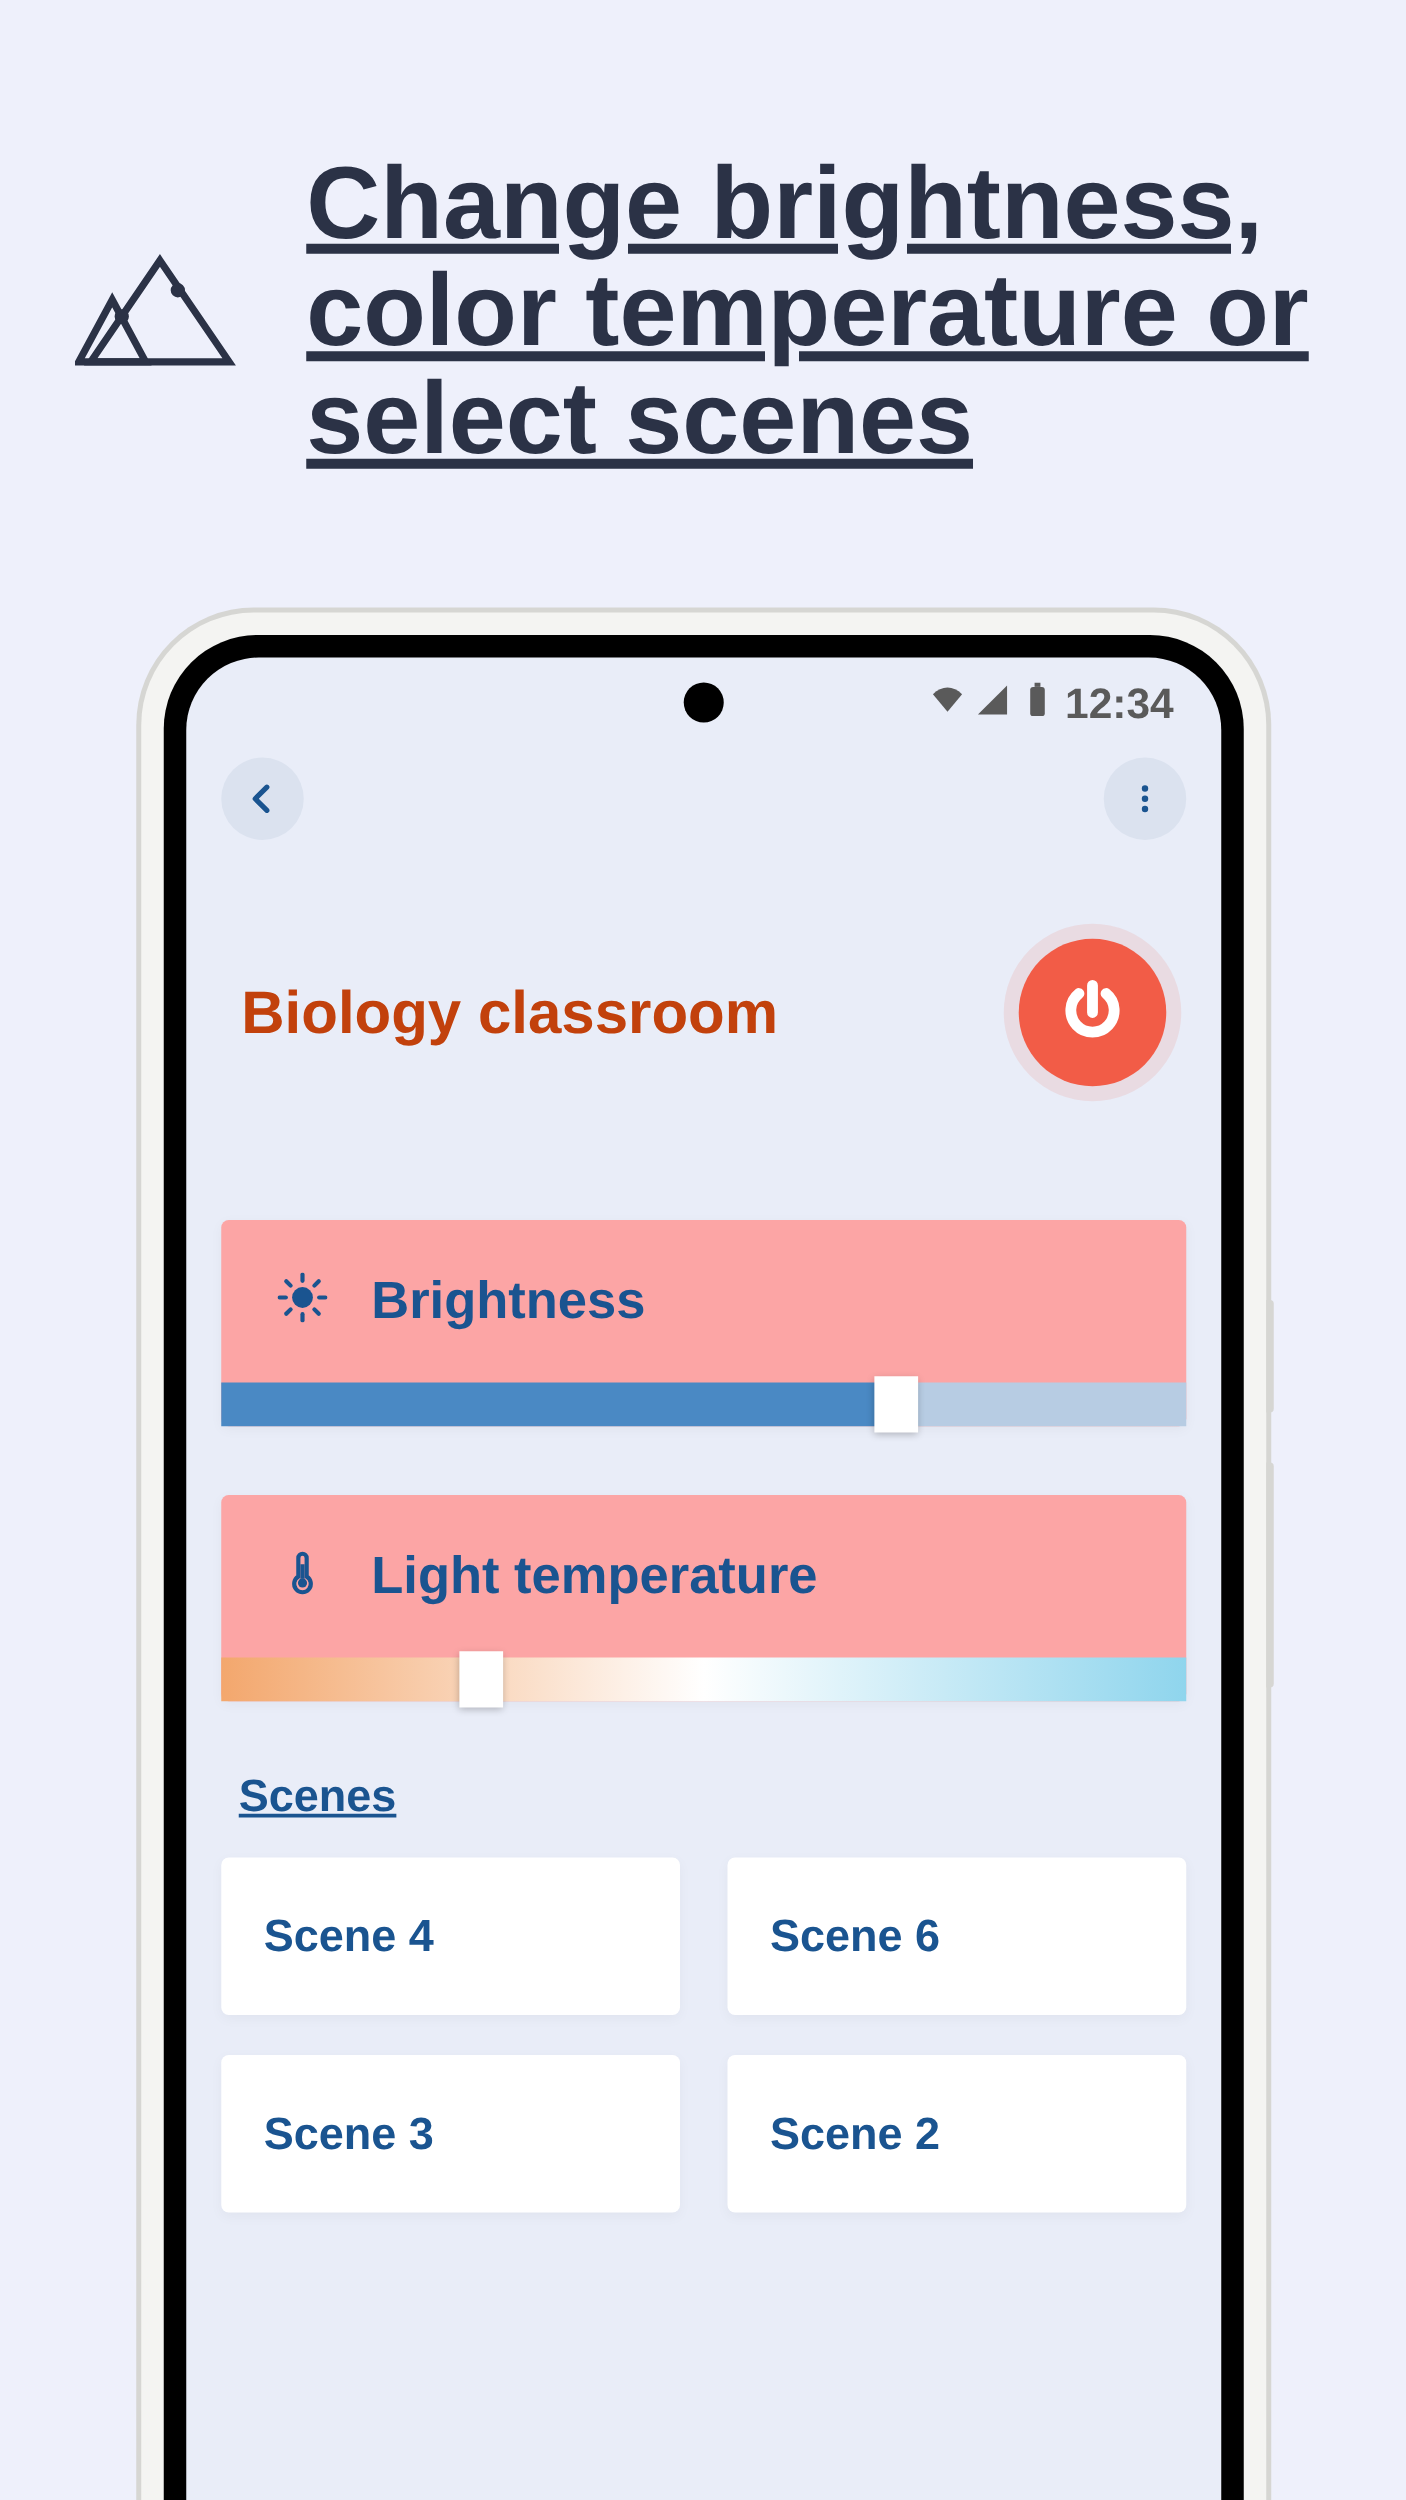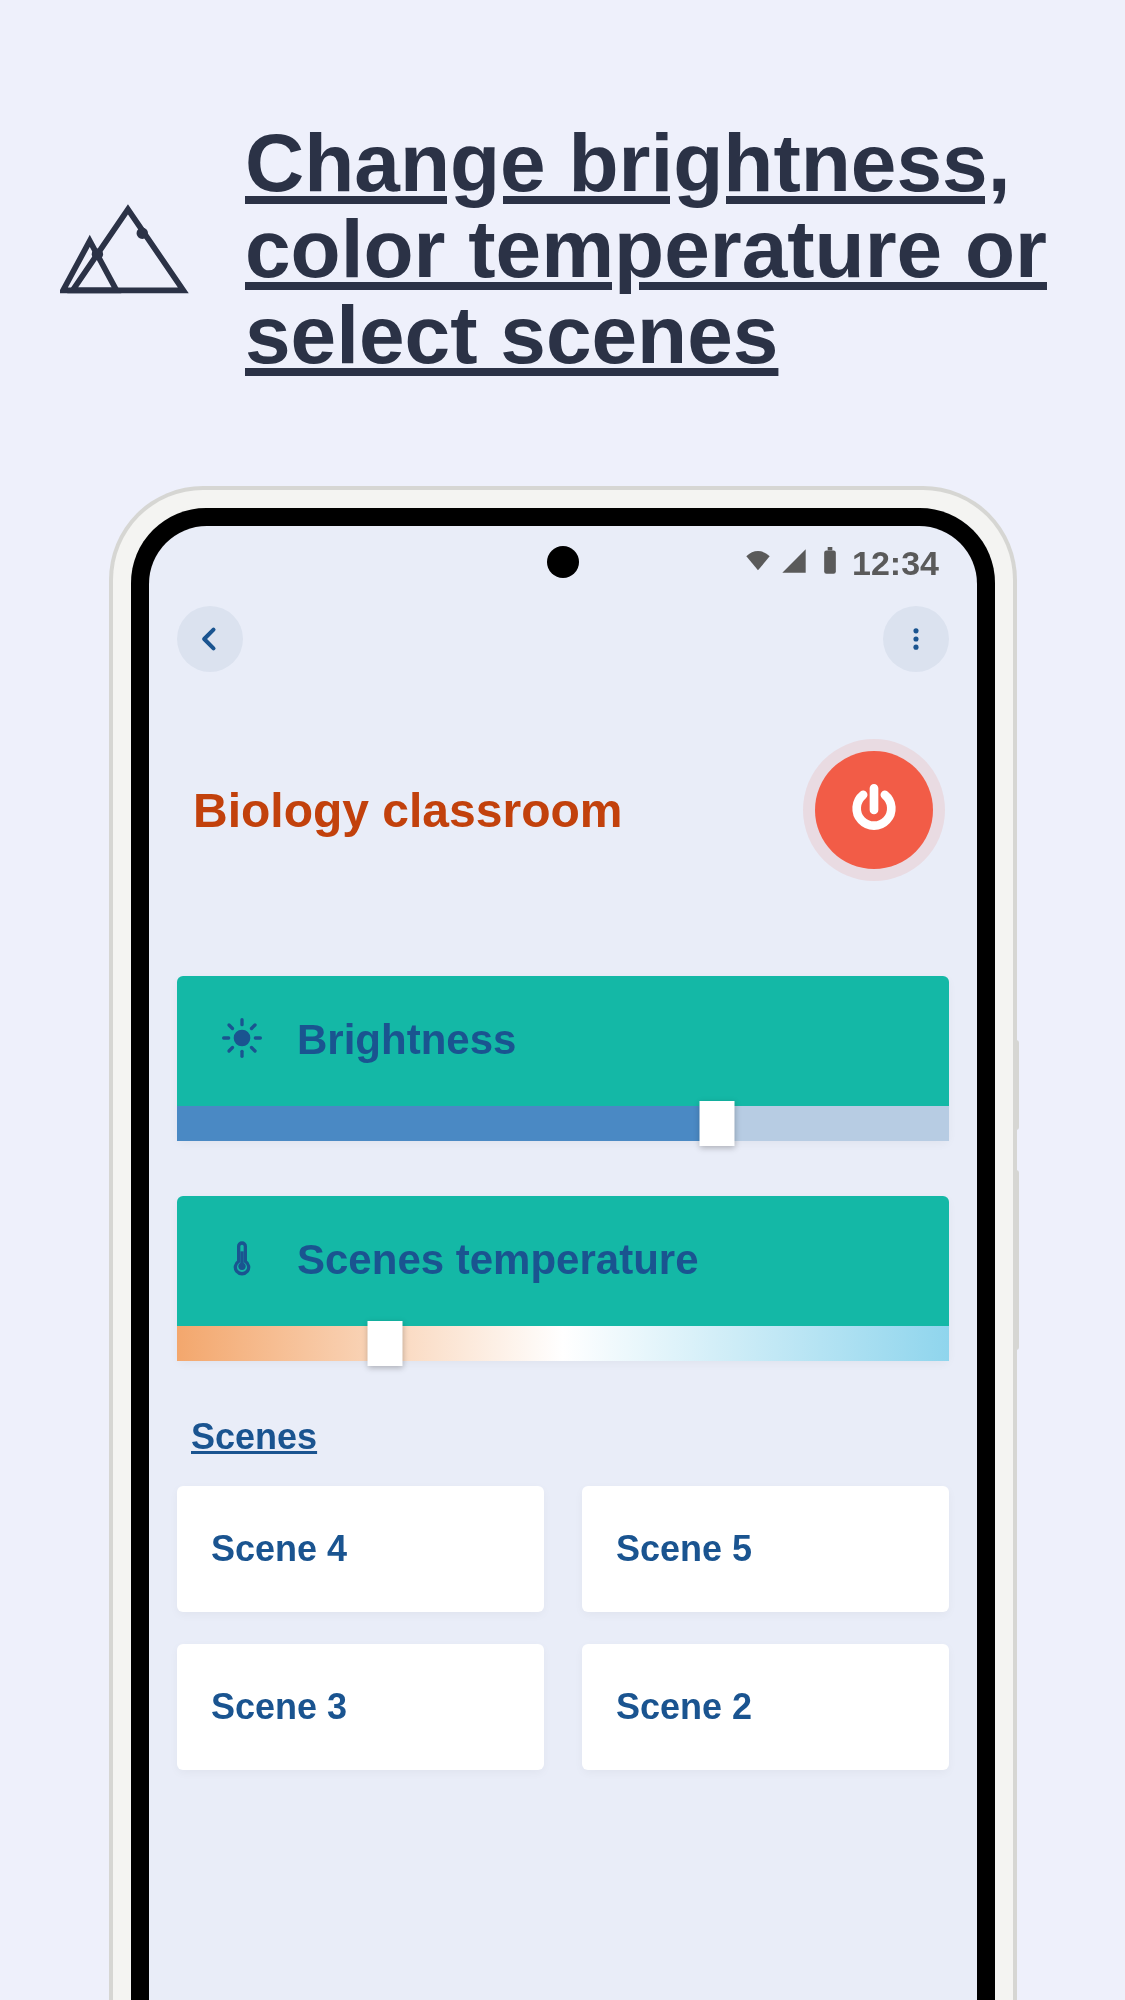--- a/index.html
+++ b/index.html
@@ -113,21 +113,21 @@
       box-shadow: 0 0 0 12px rgba(242,92,71,0.12);
       cursor: pointer;
     }
     .power-btn svg { width: 52px; height: 52px; stroke: #fff; stroke-width: 4; fill: none; }
     .content {
       position: absolute;
       top: 450px;
       left: 28px; right: 28px;
     }
     .card {
-      background: #14b8a6;
+      background: #fca5a5;
       border-radius: 6px;
       margin-bottom: 55px;
       padding: 40px 45px 0 45px;
       box-shadow: 0 3px 10px rgba(0,0,0,0.04);
     }
     .card-header {
       display: flex;
       align-items: center;
       gap: 35px;
       margin-bottom: 42px;
@@ -278,31 +278,31 @@
 
         <div class="card">
           <div class="card-header">
             <span>
               <svg viewBox="0 0 24 24">
                   <path d="M12 3 A2 2 0 0 1 14 5 L14 14 A4 4 0 1 1 10 14 L10 5 A2 2 0 0 1 12 3 Z" fill="none" stroke="#1a5490" stroke-width="2"></path>
                   <circle cx="12" cy="17" r="2.2" fill="#1a5490"></circle>
                   <line x1="12" y1="8" x2="12" y2="15" stroke="#1a5490" stroke-width="2"></line>
                 </svg>
             </span>
-            <span class="card-label">Scenes temperature</span>
+            <span class="card-label">Light temperature</span>
           </div>
           <div class="slider-track">
             <div class="slider-bg temp-bg"></div>
             <div class="slider-thumb" style="left:27%"></div>
           </div>
         </div>
 
         <div class="section-label">Scenes</div>
         <div class="scenes-grid">
           <div class="scene-card"><span>Scene 4</span></div>
-          <div class="scene-card"><span>Scene 5</span></div>
+          <div class="scene-card"><span>Scene 6</span></div>
           <div class="scene-card"><span>Scene 3</span></div>
           <div class="scene-card"><span>Scene 2</span></div>
         </div>
       </div>
     </div>
   </div>
 </div>
 
 </body></html>

